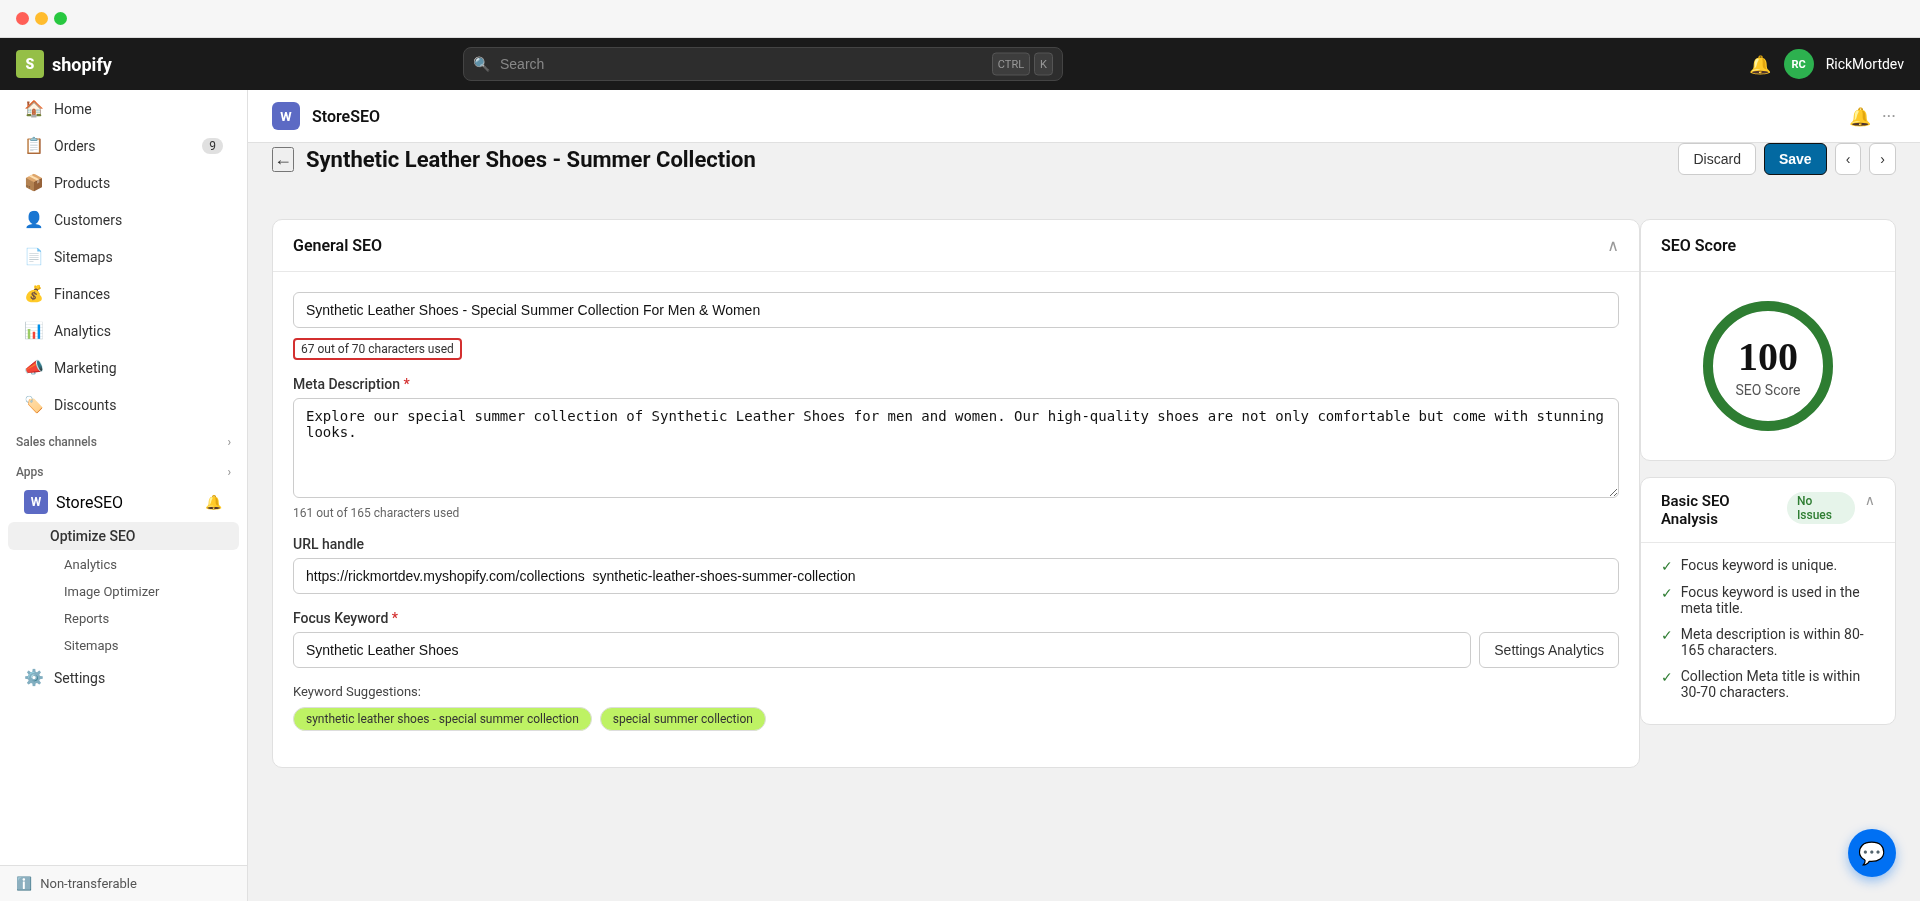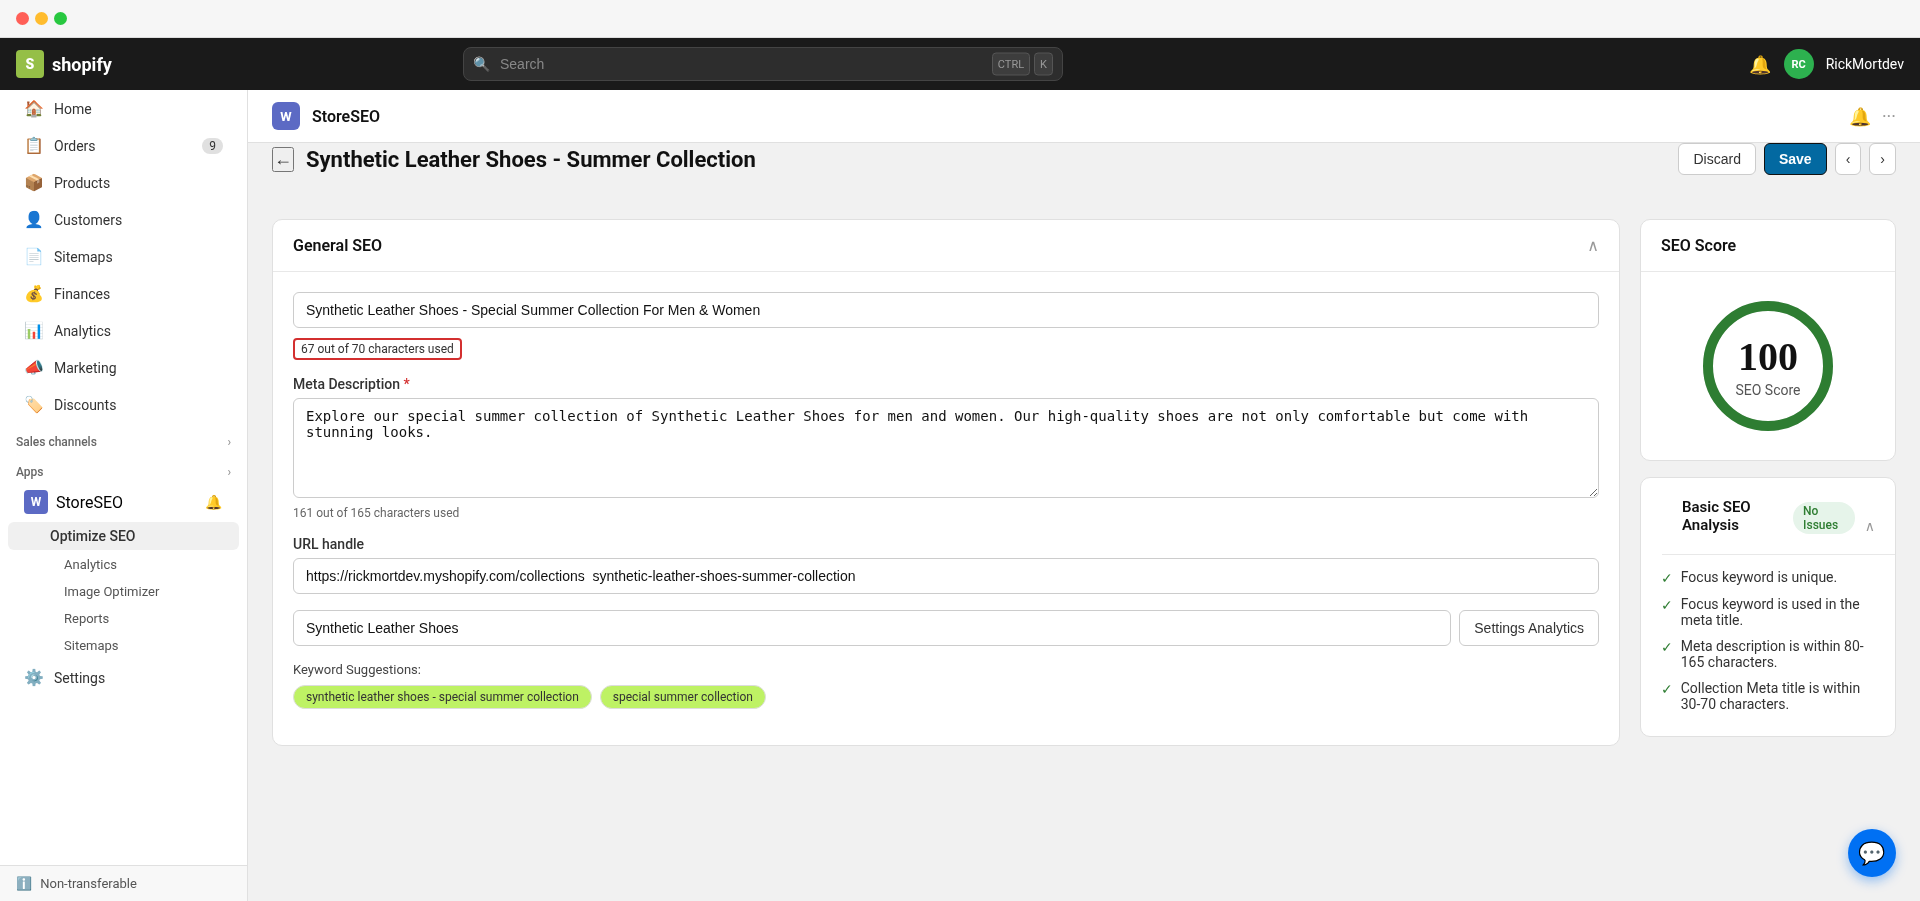--- a/index.html
+++ b/index.html
@@ -43,21 +43,21 @@
 
     
     .app-header { background: #fff; border-bottom: 1px solid #e0e0e0; padding: 12px 24px; display: flex; align-items: center; gap: 12px; }
     .app-header-icon { width: 28px; height: 28px; background: #5C6AC4; border-radius: 6px; display: flex; align-items: center; justify-content: center; color: white; font-size: 13px; font-weight: 700; }
     .app-header-title { font-size: 16px; font-weight: 600; color: #111; }
     .app-header-actions { margin-left: auto; display: flex; gap: 10px; }
     .app-header-bell { color: #999; font-size: 18px; cursor: pointer; }
     .app-header-dots { color: #999; font-size: 18px; cursor: pointer; }
 
     
-    .page-content { padding: 24px; display: flex; gap: 20px; }
+    .page-content { padding: 24px; display: flex; }
 
     
     .page-title-row { display: flex; align-items: center; gap: 12px; margin-bottom: 20px; padding: 0 24px; }
     .back-btn { font-size: 18px; color: #333; cursor: pointer; }
     .page-title { font-size: 22px; font-weight: 700; color: #111; }
     .title-actions { margin-left: auto; display: flex; gap: 8px; align-items: center; }
     .btn-discard { background: #fff; border: 1px solid #ccc; border-radius: 6px; padding: 7px 14px; font-size: 14px; cursor: pointer; color: #333; }
     .btn-save { background: #0369a1; border: 1px solid #111; border-radius: 6px; padding: 7px 14px; font-size: 14px; cursor: pointer; color: #fff; font-weight: 600; }
     .btn-nav { background: #fff; border: 1px solid #ccc; border-radius: 6px; padding: 7px 10px; font-size: 14px; cursor: pointer; color: #333; }
 
@@ -88,21 +88,21 @@
 
     
     .seo-score-container { display: flex; flex-direction: column; align-items: center; padding: 24px 20px; }
     .score-circle { width: 140px; height: 140px; position: relative; display: flex; align-items: center; justify-content: center; }
     .score-circle svg { position: absolute; top: 0; left: 0; transform: rotate(-90deg); }
     .score-text { text-align: center; z-index: 1; }
     .score-number { font-size: 40px; font-weight: 700; color: #111; display: block; font-family: Liberation Serif, serif; }
     .score-label { font-size: 14px; color: #555; }
 
     
-    .analysis-header { display: flex; align-items: flex-end; gap: 10px; padding: 20px 20px; border-bottom: 1px solid #e8e8e8; margin-left: 21px; }
+    .analysis-header { display: flex; align-items: flex-start; gap: 10px; padding: 14px 20px; border-bottom: 1px solid #e8e8e8; }
     .analysis-title { font-size: 15px; font-weight: 600; color: #111; }
     .badge-no-issues { background: #e6f4ea; color: #2e7d32; border-radius: 20px; padding: 2px 10px; font-size: 12px; font-weight: 500; }
     .analysis-chevron { margin-left: auto; color: #999; font-size: 14px; }
     .analysis-body { padding: 14px 20px; }
     .analysis-item { display: flex; align-items: flex-start; gap: 8px; margin-bottom: 10px; font-size: 14px; color: #333; }
     .check-icon { color: #2e7d32; font-size: 14px; flex-shrink: 0; margin-top: 1px; }
 
     
     .chat-btn { position: fixed; bottom: 24px; right: 24px; width: 48px; height: 48px; background: #0070f3; border-radius: 50%; display: flex; align-items: center; justify-content: center; color: white; font-size: 22px; cursor: pointer; box-shadow: 0 4px 12px rgba(0,112,243,0.4); }
 
@@ -278,20 +278,24 @@
               <textarea class="form-textarea" style="">Explore our special summer collection of Synthetic Leather Shoes for men and women. Our high-quality shoes are not only comfortable but come with stunning looks.</textarea>
               <div class="char-counter">161 out of 165 characters used</div>
             </div>
 
             <div class="form-group">
               <label class="form-label">URL handle</label>
               <input type="text" class="form-input" value="https://rickmortdev.myshopify.com/collections  synthetic-leather-shoes-summer-collection" style="">
             </div>
 
             <div class="form-group">
+              <label class="form-label">
+                <span>Focus Keyword</span>
+                <span class="required"> *</span>
+              </label>
               <div class="keyword-row">
                 <input type="text" class="form-input keyword-input" value="Synthetic Leather Shoes" style="">
                 <button class="btn-keyword">Settings Analytics</button>
               </div>
             </div>
 
             <div class="form-group">
               <div class="keyword-suggestions-label">Keyword Suggestions:</div>
               <div class="keyword-chips">
                 <span class="keyword-chip">synthetic leather shoes - special summer collection</span>

